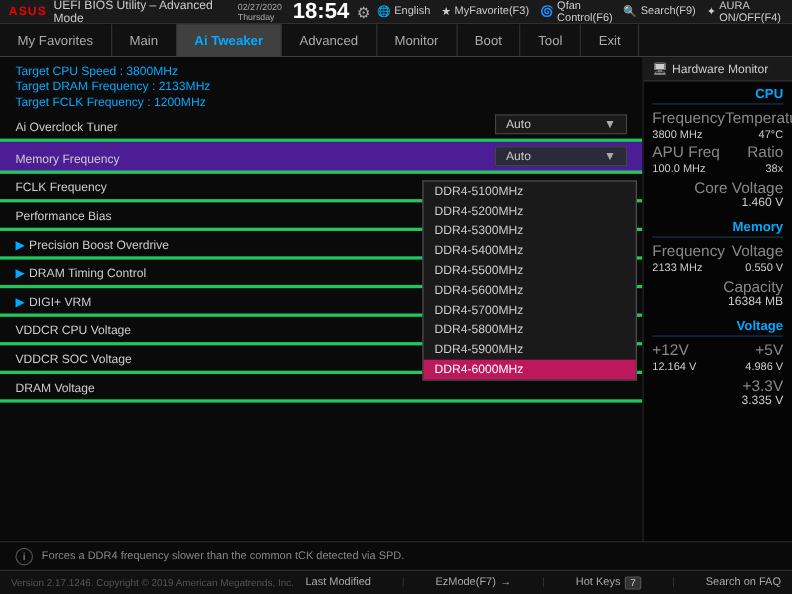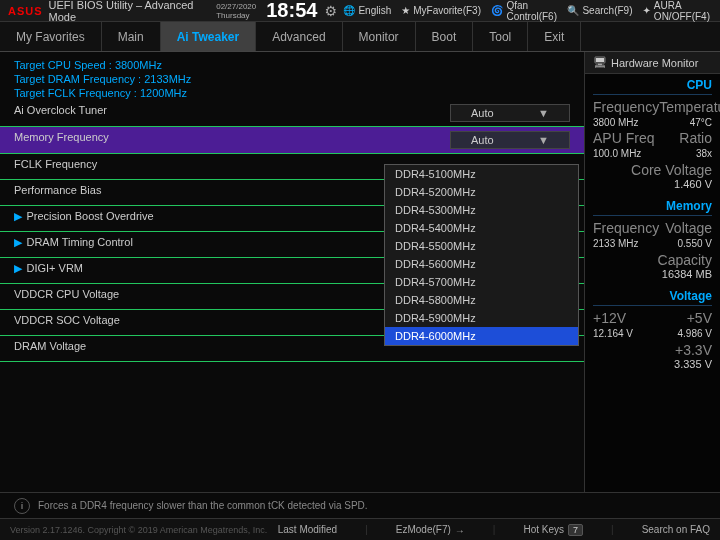--- a/index.html
+++ b/index.html
@@ -84,43 +84,43 @@
     }
 
     .info-line {
       color: #00aaff;
       font-size: 11px;
       padding: 1px 14px;
     }
 
     .bios-row {
       display: flex;
-      align-items: flex-start;
+      align-items: flex-end;
       padding: 4px 14px;
-      border-bottom: 1px solid #22c55e;
+      border-bottom: 3px solid #22c55e;
       min-height: 26px;
       cursor: pointer;
       position: relative;
     }
     .bios-row.selected { background: #4c1d95; }
     .bios-row.section-header {
       color: #aaa;
       font-size: 11px;
     }
     .bios-row.section-header .arrow { color: #00aaff; margin-right: 4px; }
 
     .row-label {
       flex: 1;
       font-size: 11px;
       color: #ccc;
     }
     .row-value {
       background: #1a1a1a;
       border: 1px solid #444;
-      padding: 2px 20px;
+      padding: 2px 9px;
       font-size: 11px;
       color: #ccc;
       min-width: 120px;
       text-align: center;
       display: flex;
       align-items: center;
       justify-content: space-between;
     }
     .row-value-num {
       font-size: 11px;
@@ -140,21 +140,21 @@
       border: 1px solid #555;
       z-index: 100;
     }
     .dd-item {
       padding: 3px 10px;
       font-size: 11px;
       color: #ccc;
       cursor: pointer;
     }
     .dd-item.selected {
-      background: #1d4ed8;
+      background: #be185d;
       color: #fff;
     }
 
     
     #right-panel {
       width: 136px;
       background: #050505;
       border-left: 1px solid #333;
       padding: 0;
     }

